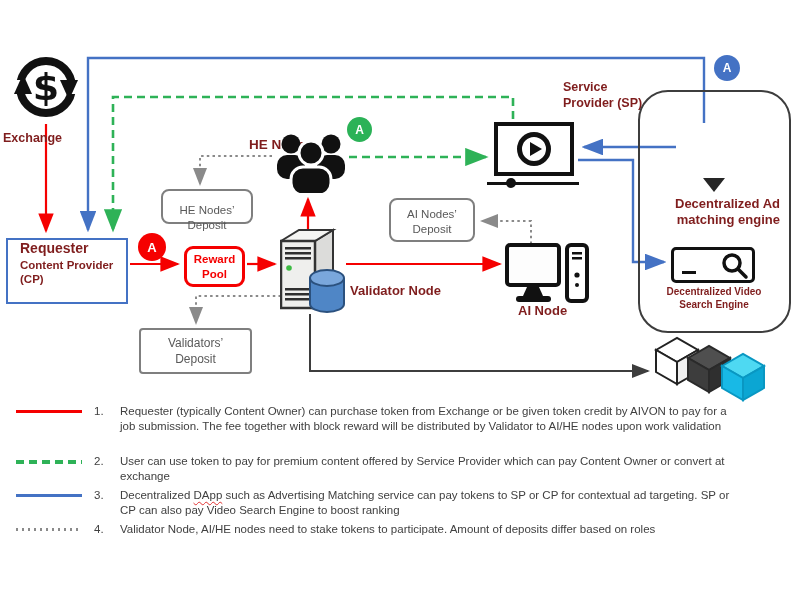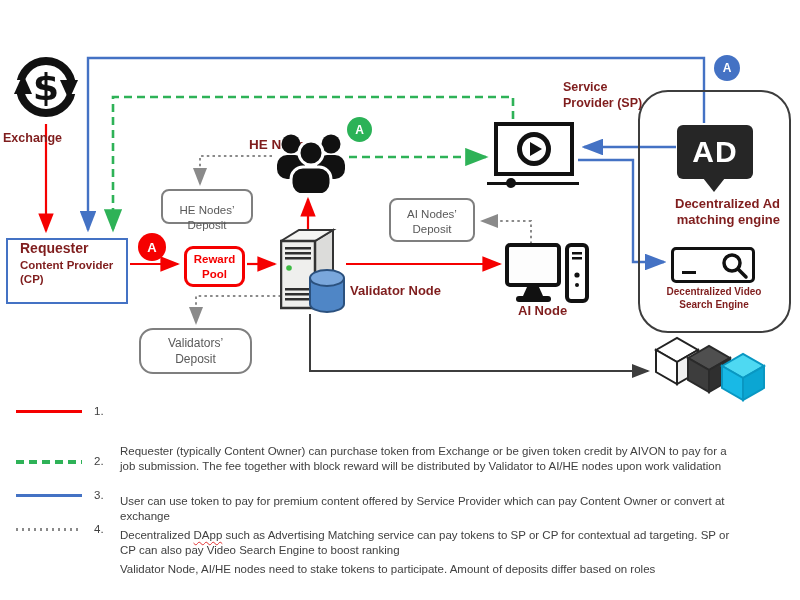--- a/index.html
+++ b/index.html
@@ -18,21 +18,21 @@
   .requester-box{left:6px;top:238px;width:122px;height:66px;border:2px solid #4472c4;
                  background:#fff;box-sizing:border-box;padding:0 0 0 12px;}
   .requester-box .t1{font-size:14px;}
   .requester-box .t2{font-size:11.5px;}
   .reward-pool{left:184px;top:246px;width:61px;height:41px;border:3px solid #f50000;border-radius:9px;
                background:#fff;box-sizing:border-box;color:#f50000;font-weight:bold;font-size:11.5px;
                text-align:center;padding-top:3px;line-height:1.3;}
   .deposit{border:2px solid #7f7f7f;border-radius:8px;background:#fff;box-sizing:border-box;
            color:#595959;font-size:11.5px;text-align:center;line-height:1.3;}
   .he-deposit{left:161px;top:189px;width:92px;height:35px;padding-top:12px;}
-  .validators-deposit{left:139px;top:328px;width:113px;height:46px;padding-top:6px;font-size:12px;border-width:2.5px;border-radius:14px;}
+  .validators-deposit{left:139px;top:328px;width:113px;height:46px;padding-top:6px;font-size:12px;border-width:2.5px;border-radius:4px;}
   .ai-deposit{left:389px;top:198px;width:86px;height:44px;padding-top:7px;}
   .he-label{left:205px;top:137px;font-size:13.5px;padding-left:44px;}
   .validator-label{left:350px;top:283px;font-size:13px;}
   .ai-label{left:518px;top:303px;font-size:13px;}
   .sp-label{left:563px;top:80px;font-size:12.5px;}
   .panel{left:638px;top:90px;width:153px;height:243px;border:2px solid #3d3d3d;border-radius:30px;
          box-sizing:border-box;background:transparent;}
   .ad-bubble{left:677px;top:125px;width:76px;height:54px;background:#262626;border-radius:6px;
              color:#fff;font-weight:bold;font-size:30px;display:flex;align-items:center;
              justify-content:center;letter-spacing:1px;z-index:2;}
@@ -50,21 +50,21 @@
                display:flex;align-items:center;justify-content:center;}
   .play-triangle{width:0;height:0;border-left:12px solid #111;border-top:7px solid transparent;
                  border-bottom:7px solid transparent;margin-left:3px;}
   .scrub-line{left:487px;top:182px;width:92px;height:2.5px;background:#111;z-index:2;}
   .scrub-dot{left:506px;top:178px;width:10px;height:10px;border-radius:50%;background:#111;z-index:2;}
 
   .legend-row{position:absolute;left:16px;width:770px;display:flex;align-items:flex-start;z-index:2;
               color:#404040;font-size:11.5px;line-height:14.5px;}
   .legend-row .sw{flex:0 0 66px;margin-top:6px;margin-right:12px;}
   .legend-row .num{flex:0 0 26px;}
-  .legend-row .txt{width:624px;margin-top:40px;}
+  .legend-row .txt{width:624px;}
   .sw-red{height:3px;background:#f50000;}
   .sw-green{height:3.5px;background:repeating-linear-gradient(90deg,#2eb257 0 8px,transparent 8px 13px);}
   .sw-blue{height:3px;background:#4472c4;}
   .sw-gray{height:2.5px;width:58px !important;background:repeating-linear-gradient(90deg,#8a8a8a 0 2.5px,transparent 2.5px 6px);}
   .misspelled{text-decoration:underline;text-decoration-style:wavy;text-decoration-color:#e03131;
               text-decoration-thickness:1px;text-underline-offset:2px;}
 </style>
 </head>
 <body>
 
@@ -181,23 +181,20 @@
   </div>
   <div class="node player">
     <div class="play-circle">
         <div class="play-triangle"></div>
       </div>
   </div>
   <div class="node scrub-line"></div>
   <div class="node scrub-dot"></div>
 
   <div class="node panel"></div>
-  <div class="node ad-bubble">
-    <span>AD</span>
-  </div>
   <div class="node ad-tail"></div>
   <div class="node lbl-magenta ad-label">
     <div>Decentralized Ad</div>
     <div>matching engine</div>
   </div>
   <div class="node search-box">
     <div class="search-cursor"></div>
     <svg class="search-glass" width="30" height="30" viewBox="0 0 30 30">
       <circle cx="12" cy="12" r="8" fill="none" stroke="#111" stroke-width="3.5"></circle>
       <line x1="18" y1="18" x2="26" y2="26" stroke="#111" stroke-width="3.5" stroke-linecap="round"></line>

